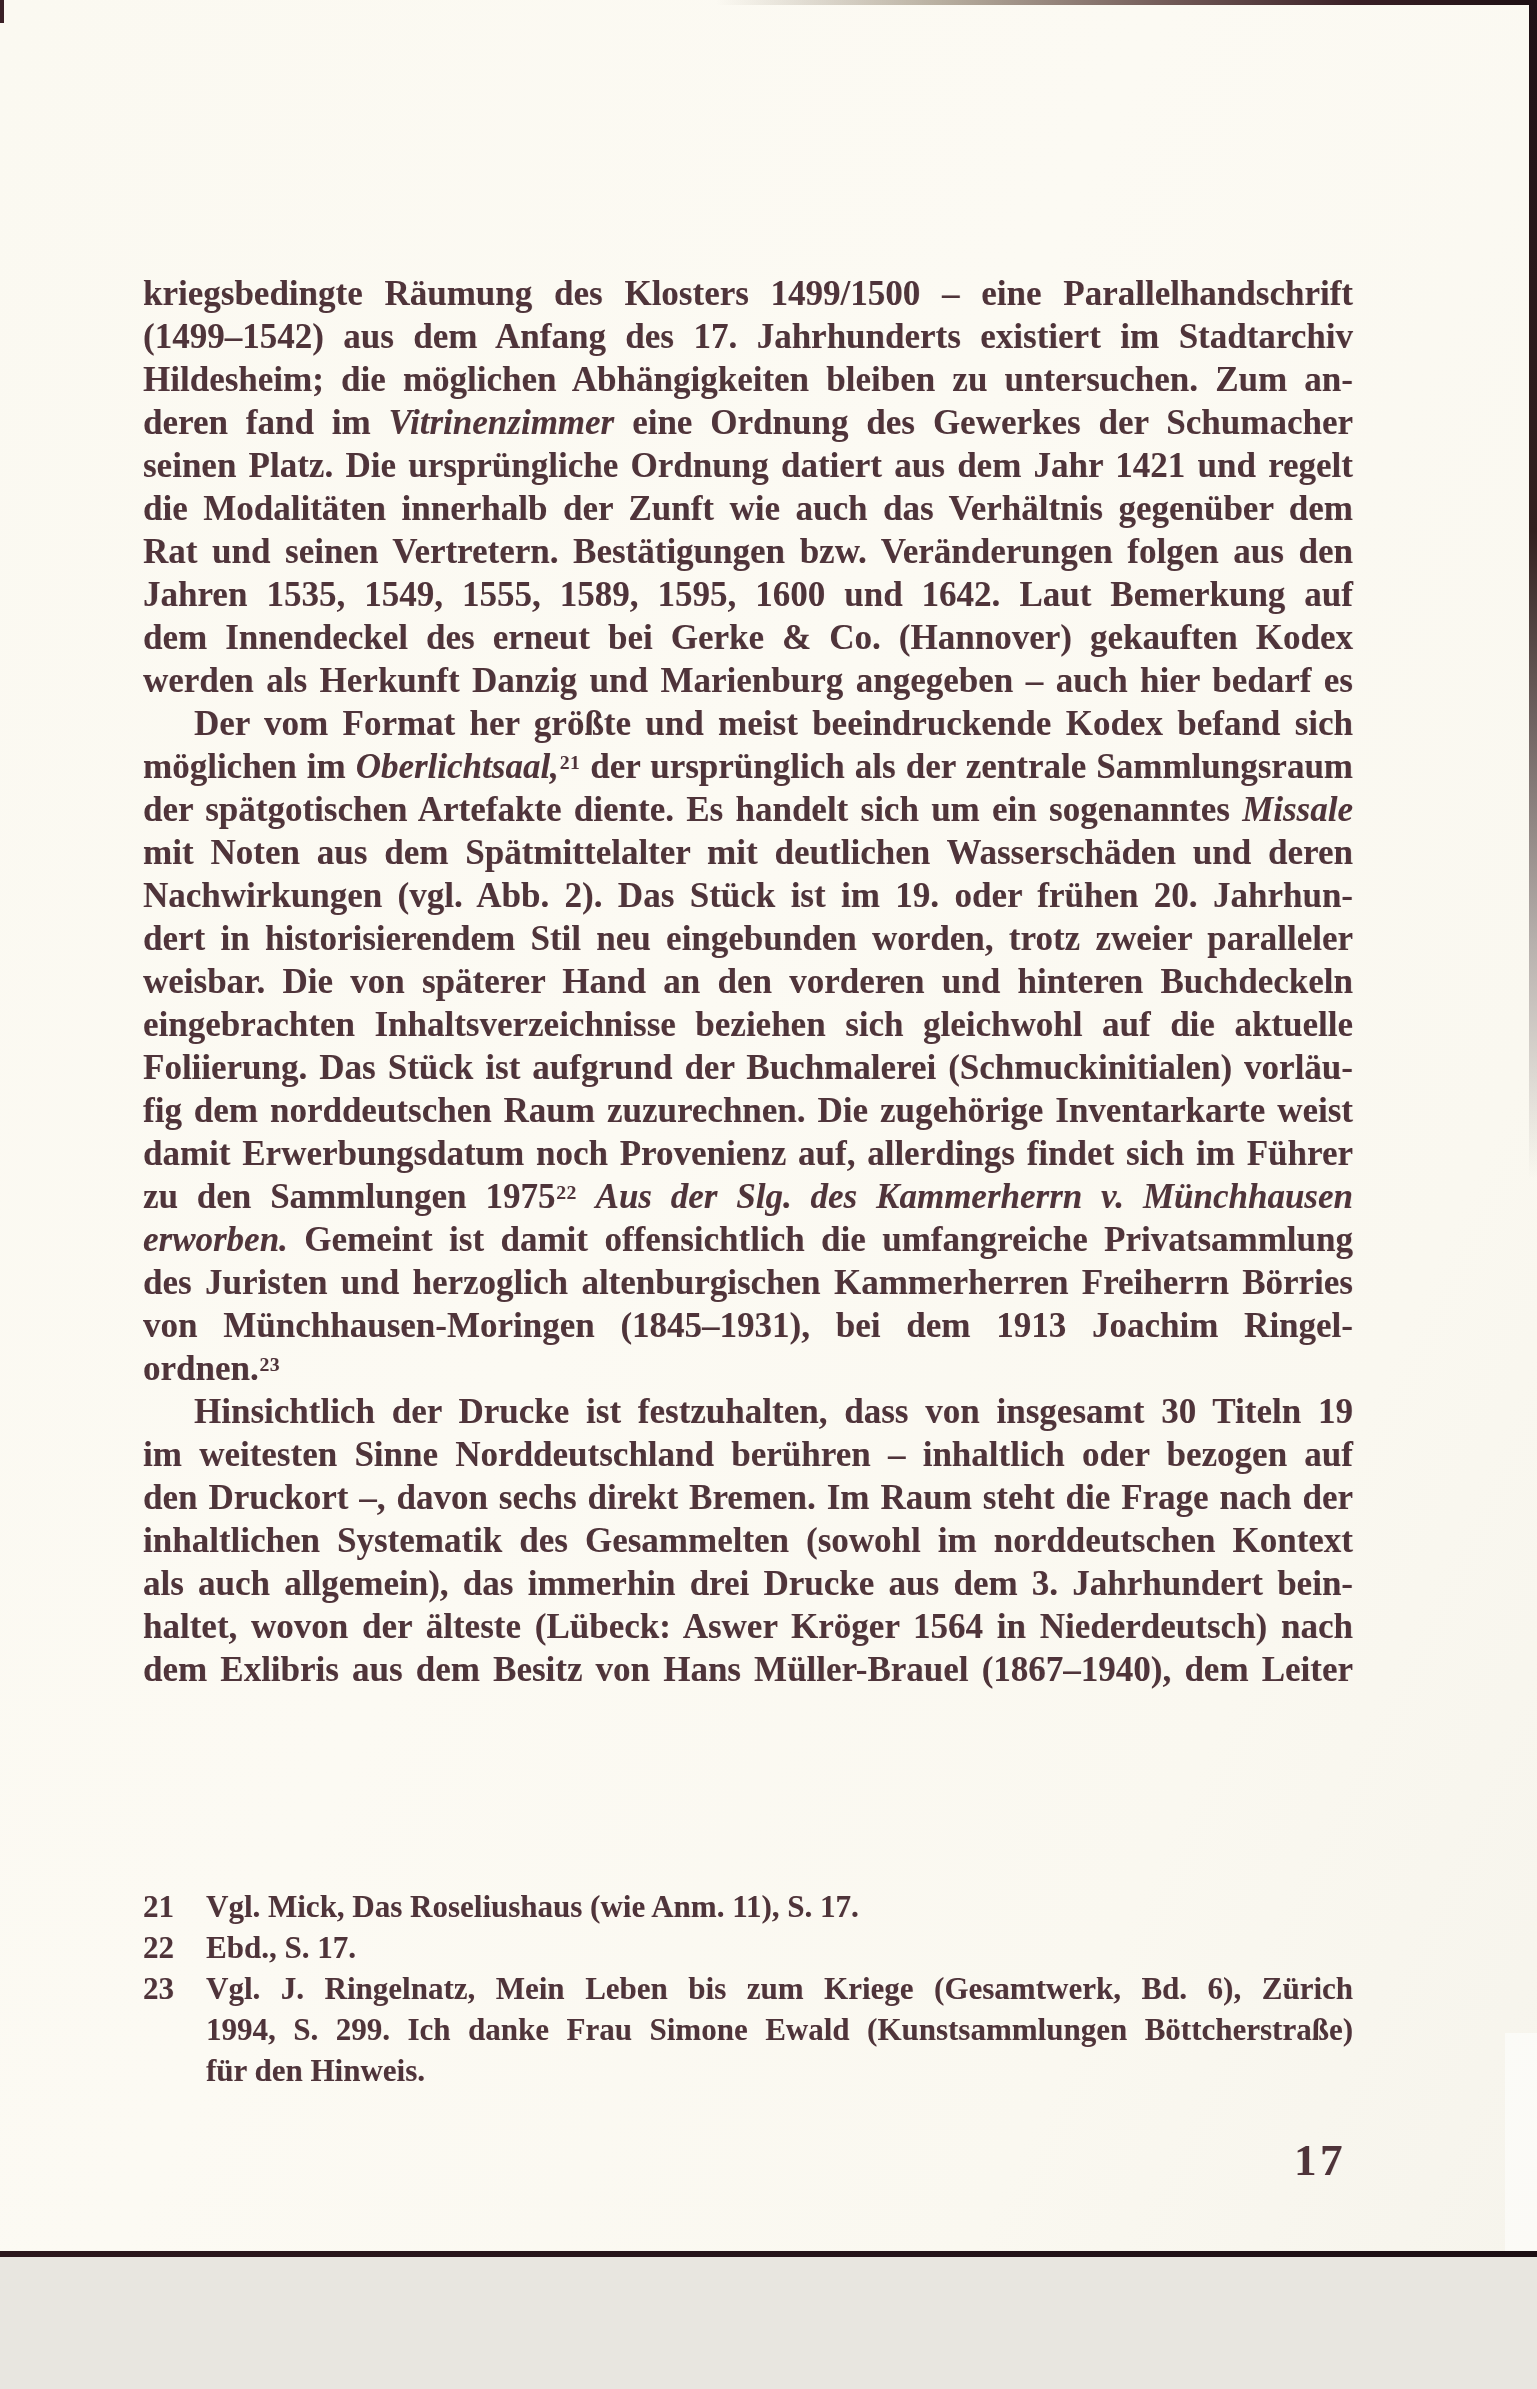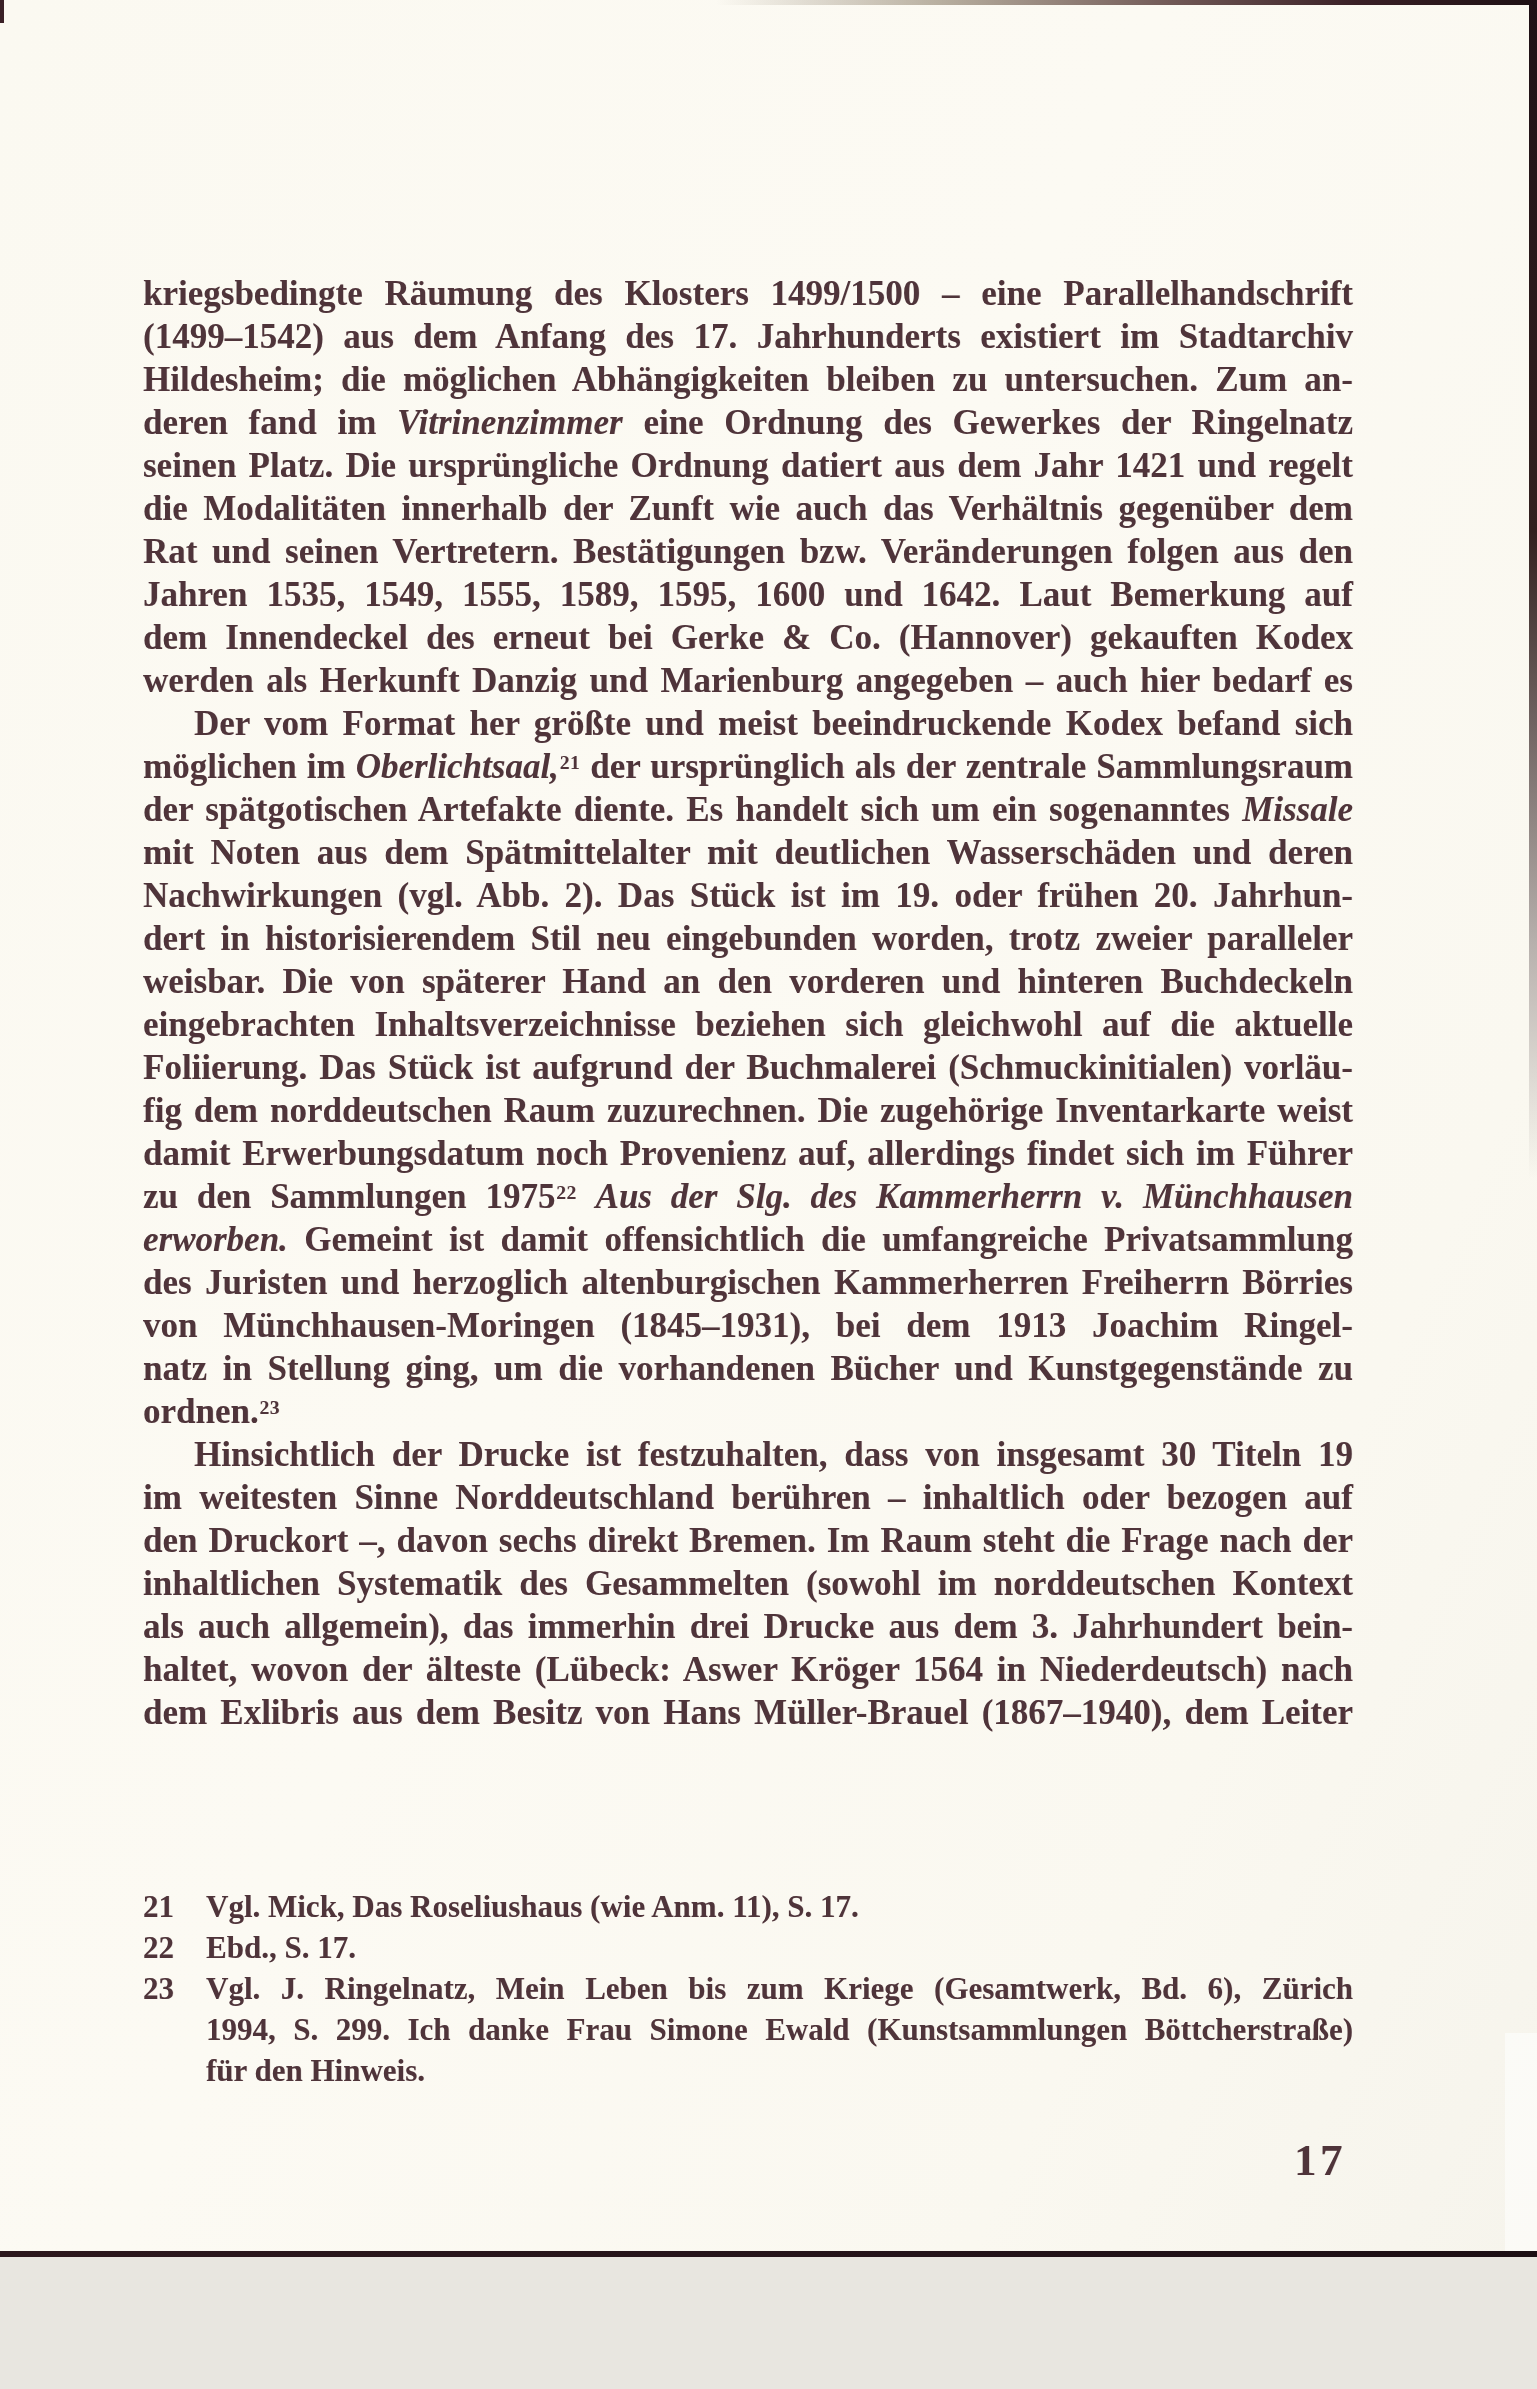--- a/index.html
+++ b/index.html
@@ -84,21 +84,21 @@
   <div class="scan-right"></div>
   <div class="scan-topleft"></div>
   <div class="scan-light"></div>
   <div class="scan-bottom"></div>
 
   <main class="text-block">
       <div class="para">
         <div class="line"><span class="seg-n">kriegsbedingte Räumung des Klosters 1499/1500 – eine Parallelhandschrift</span></div>
         <div class="line"><span class="seg-n">(1499–1542) aus dem Anfang des 17. Jahrhunderts existiert im Stadtarchiv</span></div>
         <div class="line"><span class="seg-n">Hildesheim; die möglichen Abhängigkeiten bleiben zu untersuchen. Zum an-</span></div>
-        <div class="line"><span class="seg-n">deren fand im </span><span class="seg-i">Vitrinenzimmer</span><span class="seg-n"> eine Ordnung des Gewerkes der Ringelnatz</span></div>
+        <div class="line"><span class="seg-n">deren fand im </span><span class="seg-i">Vitrinenzimmer</span><span class="seg-n"> eine Ordnung des Gewerkes der Schumacher</span></div>
         <div class="line"><span class="seg-n">seinen Platz. Die ursprüngliche Ordnung datiert aus dem Jahr 1421 und regelt</span></div>
         <div class="line"><span class="seg-n">die Modalitäten innerhalb der Zunft wie auch das Verhältnis gegenüber dem</span></div>
         <div class="line"><span class="seg-n">Rat und seinen Vertretern. Bestätigungen bzw. Veränderungen folgen aus den</span></div>
         <div class="line"><span class="seg-n">Jahren 1535, 1549, 1555, 1589, 1595, 1600 und 1642. Laut Bemerkung auf</span></div>
         <div class="line"><span class="seg-n">dem Innendeckel des erneut bei Gerke &amp; Co. (Hannover) gekauften Kodex</span></div>
         <div class="line"><span class="seg-n">werden als Herkunft Danzig und Marienburg angegeben – auch hier bedarf es</span></div>
       </div>
       <div class="para">
         <div class="line first-indent"><span class="seg-n">Der vom Format her größte und meist beeindruckende Kodex befand sich</span></div>
         <div class="line"><span class="seg-n">möglichen im </span><span class="seg-i">Oberlichtsaal,</span><span class="sup">21</span><span class="seg-n"> der ursprünglich als der zentrale Sammlungsraum</span></div>
@@ -108,21 +108,20 @@
         <div class="line"><span class="seg-n">dert in historisierendem Stil neu eingebunden worden, trotz zweier paralleler</span></div>
         <div class="line"><span class="seg-n">weisbar. Die von späterer Hand an den vorderen und hinteren Buchdeckeln</span></div>
         <div class="line"><span class="seg-n">eingebrachten Inhaltsverzeichnisse beziehen sich gleichwohl auf die aktuelle</span></div>
         <div class="line"><span class="seg-n">Foliierung. Das Stück ist aufgrund der Buchmalerei (Schmuckinitialen) vorläu-</span></div>
         <div class="line"><span class="seg-n">fig dem norddeutschen Raum zuzurechnen. Die zugehörige Inventarkarte weist</span></div>
         <div class="line"><span class="seg-n">damit Erwerbungsdatum noch Provenienz auf, allerdings findet sich im Führer</span></div>
         <div class="line"><span class="seg-n">zu den Sammlungen 1975</span><span class="sup">22</span><span class="seg-n"> </span><span class="seg-i">Aus der Slg. des Kammerherrn v. Münchhausen</span></div>
         <div class="line"><span class="seg-i">erworben.</span><span class="seg-n"> Gemeint ist damit offensichtlich die umfangreiche Privatsammlung</span></div>
         <div class="line"><span class="seg-n">des Juristen und herzoglich altenburgischen Kammerherren Freiherrn Börries</span></div>
         <div class="line"><span class="seg-n">von Münchhausen-Moringen (1845–1931), bei dem 1913 Joachim Ringel-</span></div>
-        <div class="line"><span class="seg-n">natz in Stellung ging, um die vorhandenen Bücher und Kunstgegenstände zu</span></div>
         <div class="line end"><span class="seg-n">ordnen.</span><span class="sup">23</span></div>
       </div>
       <div class="para">
         <div class="line first-indent"><span class="seg-n">Hinsichtlich der Drucke ist festzuhalten, dass von insgesamt 30 Titeln 19</span></div>
         <div class="line"><span class="seg-n">im weitesten Sinne Norddeutschland berühren – inhaltlich oder bezogen auf</span></div>
         <div class="line"><span class="seg-n">den Druckort –, davon sechs direkt Bremen. Im Raum steht die Frage nach der</span></div>
         <div class="line"><span class="seg-n">inhaltlichen Systematik des Gesammelten (sowohl im norddeutschen Kontext</span></div>
         <div class="line"><span class="seg-n">als auch allgemein), das immerhin drei Drucke aus dem 3. Jahrhundert bein-</span></div>
         <div class="line"><span class="seg-n">haltet, wovon der älteste (Lübeck: Aswer Kröger 1564 in Niederdeutsch) nach</span></div>
         <div class="line"><span class="seg-n">dem Exlibris aus dem Besitz von Hans Müller-Brauel (1867–1940), dem Leiter</span></div>

